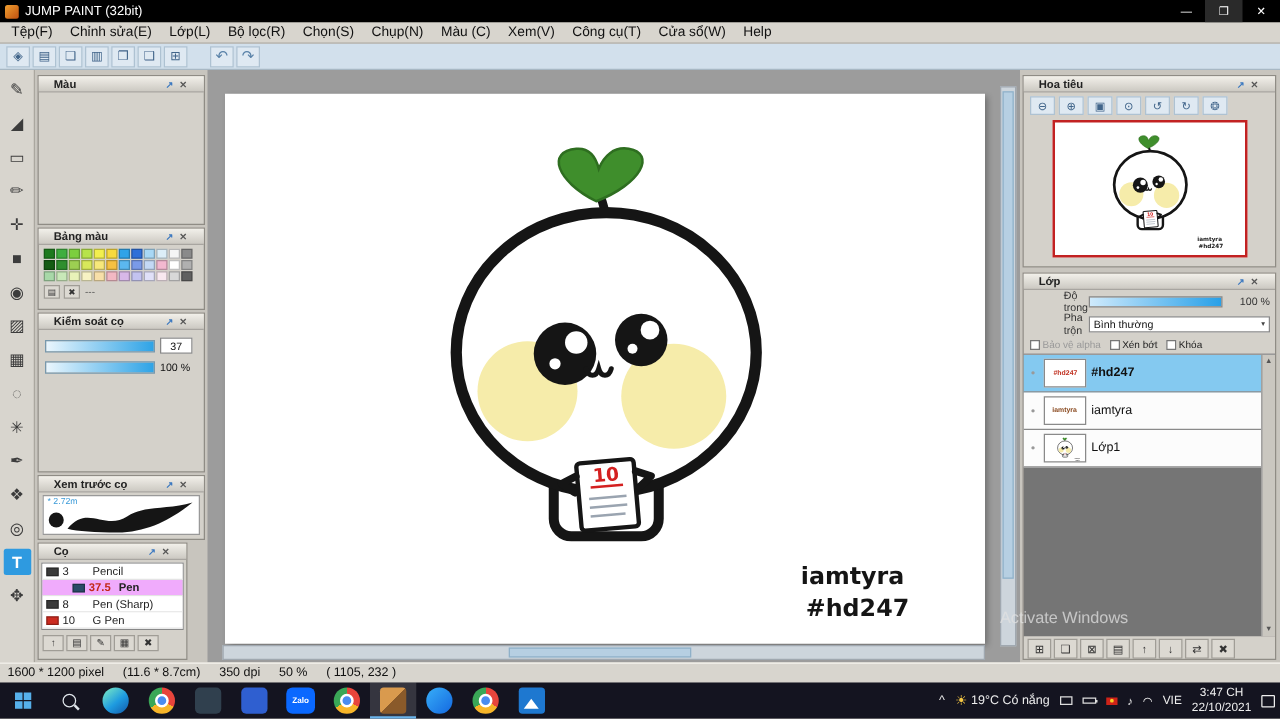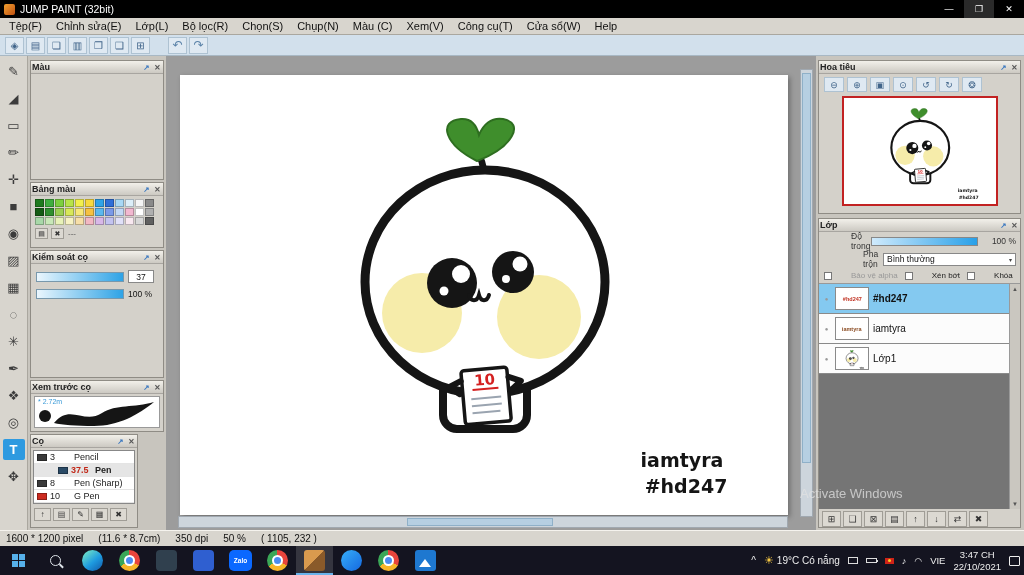--- a/index.html
+++ b/index.html
@@ -29,21 +29,21 @@
   #main{position:absolute;left:0;top:56px;width:1024px;height:474px;}
 
   
   #toolstrip{position:absolute;left:0;top:0;width:28px;height:474px;background:#d8d5ce;border-right:1px solid #aaa79f;display:flex;flex-direction:column;align-items:center;padding-top:5px;gap:6px;}
   .tool{width:22px;height:21px;display:flex;align-items:center;justify-content:center;font-size:13px;color:#3c3c3c;}
   .tool.active{background:#2e9ae0;color:#fff;border-radius:2px;font-weight:bold;}
 
   
   #leftpanels{position:absolute;left:28px;top:0;width:138px;height:474px;background:#c8c5be;}
   .panel{position:absolute;background:#d4d1ca;border:1px solid #8f8c85;}
-  .phead{height:13px;background:linear-gradient(#f2f0ea,#ccc9c2);border-bottom:1px solid #a8a5a0;display:flex;align-items:center;padding:0 1px;font-size:9px;font-weight:bold;color:#222;}
+  .phead{height:13px;background:linear-gradient(#f2f0ea,#ccc9c2);border-bottom:1px solid #a8a5a0;display:flex;align-items:center;padding:0 12px;font-size:9px;font-weight:bold;color:#222;}
   .picons{margin-left:auto;display:flex;gap:2px;}
   .pi{font-size:7.5px;color:#555;width:9px;text-align:center;}
   .pi.pop{color:#3a78c0;}
 
   #panel-color{left:2px;top:4px;width:134px;height:120px;}
   #panel-color .pbody{position:relative;height:105px;}
   .fg-swatch{position:absolute;left:3px;top:3px;width:14px;height:14px;background:#fff;border:2px solid #e04028;z-index:2;}
   .bg-swatch{position:absolute;left:10px;top:10px;width:14px;height:14px;background:#fff;border:1px solid #888;}
   .rgb{position:absolute;left:3px;top:58px;font-size:8px;color:#333;line-height:1.35;}
   .dropper{position:absolute;left:4px;top:92px;width:14px;height:11px;border:1px solid #999;background:#e9e7e1;font-size:7px;display:flex;align-items:center;justify-content:center;color:#444;}
@@ -63,24 +63,24 @@
   .kc-row{display:flex;align-items:center;gap:4px;padding:6px 5px 0;}
   .slider{width:88px;height:10px;border:1px solid #7898ac;background:linear-gradient(to right,#eaf6fd,#2ea3e6);}
   .val-box{width:26px;height:13px;background:#fff;border:1px solid #888;font-size:8.5px;display:flex;align-items:center;justify-content:center;color:#111;}
   .val-txt{font-size:8.5px;color:#111;}
 
   #panel-preview{left:2px;top:324px;width:134px;height:52px;}
   .preview-box{position:relative;margin:2px 3px;height:32px;background:#fff;border:1px solid #999;}
   .preview-note{position:absolute;left:3px;top:1px;font-size:7px;color:#3a9ad8;}
   .preview-box svg{position:absolute;left:1px;top:2px;}
 
-  #panel-brushes{left:2px;top:378px;width:108px;height:94px;}
+  #panel-brushes{left:2px;top:378px;width:120px;height:94px;}
   .brush-list{margin:2px;border:1px solid #888;background:#fff;}
   .brush-row{height:13px;display:flex;align-items:center;gap:3px;font-size:9px;padding:0 3px;background:#fff;border-bottom:1px solid #e4e4e4;color:#222;}
-  .brush-row.sel{background:#e5e5e5;padding-left:24px;}
+  .brush-row.sel{background:#f0abfc;padding-left:24px;}
   .bsw{width:10px;height:7px;border:1px solid rgba(0,0,0,.3);}
   .bsize{width:21px;}
   .brush-row.sel .bsize{color:#c22818;font-weight:bold;}
   .brush-row.sel .bname{font-weight:bold;}
   #brush-footer{display:flex;gap:2px;padding:2px 3px;}
   #brush-footer .pfbtn{width:17px;height:13px;font-size:8px;}
 
   
   #canvasarea{position:absolute;left:166px;top:0;width:650px;height:474px;background:#9c9c9c;}
   .tabstrip{position:absolute;left:4px;top:0;height:13px;right:24px;display:flex;}
@@ -94,28 +94,28 @@
   
   #rightpanels{position:absolute;left:816px;top:0;width:208px;height:474px;background:#c8c5be;}
   #panel-nav{left:2px;top:4px;width:203px;height:154px;}
   #nav-buttons{display:flex;gap:3px;padding:3px 0 0 5px;}
   .navbtn{width:20px;height:15px;background:#dfe9f2;border:1px solid #aec2d2;display:flex;align-items:center;justify-content:center;font-size:9px;color:#41658a;}
   .nav-thumb{margin:4px auto 0;width:156px;height:110px;background:#fff;border:2px solid #c22222;position:relative;overflow:hidden;}
 
   #panel-layers{left:2px;top:162px;width:203px;height:310px;}
   .lp-row{display:flex;align-items:center;gap:4px;padding:0 4px;font-size:8.5px;color:#333;}
   .lp-row.op{height:18px;}
-  .lp-row.bl{height:18px;margin-left:12px;}
+  .lp-row.bl{height:18px;}
   .lp-label{width:44px;padding-left:28px;}
   .lp-slider{flex:1;height:9px;border:1px solid #888;background:linear-gradient(to right,#cfeafc,#28a0e8);}
   .lp-val{width:34px;text-align:right;}
   .lp-select{flex:1;height:13px;background:#fff;border:1px solid #888;display:flex;align-items:center;justify-content:space-between;padding:0 3px;font-size:8.5px;color:#111;}
   .lp-select .arr{font-size:6px;color:#444;}
   .lp-checks{height:15px;display:flex;align-items:center;gap:7px;padding-left:5px;font-size:8px;color:#222;}
-  .chk{display:flex;align-items:flex-end;gap:19px;}
+  .chk{display:flex;align-items:flex-end;gap:2px;}
   .chk.dis{color:#999;}
   .cbx{width:8px;height:8px;background:#fff;border:1px solid #777;}
   .llist{position:relative;background:#757575;height:226px;border-top:1px solid #999;}
   .lrow{height:30px;display:flex;align-items:center;gap:4px;background:#fcfcfc;border-bottom:1px solid #8a8a8a;padding:0 2px 0 3px;width:190px;}
   .lrow.sel{background:#84c9f0;}
   .vis{font-size:6px;color:#999;width:9px;text-align:center;}
   .lthumb{width:34px;height:23px;background:#fff;border:1px solid #8a8a8a;display:flex;align-items:center;justify-content:center;overflow:hidden;}
   .lt-text{font-size:6px;font-weight:bold;color:#c03020;white-space:nowrap;transform:scale(.92);}
   .lt-text.alt{color:#8a4a20;}
   .lname{font-size:10px;color:#111;}

